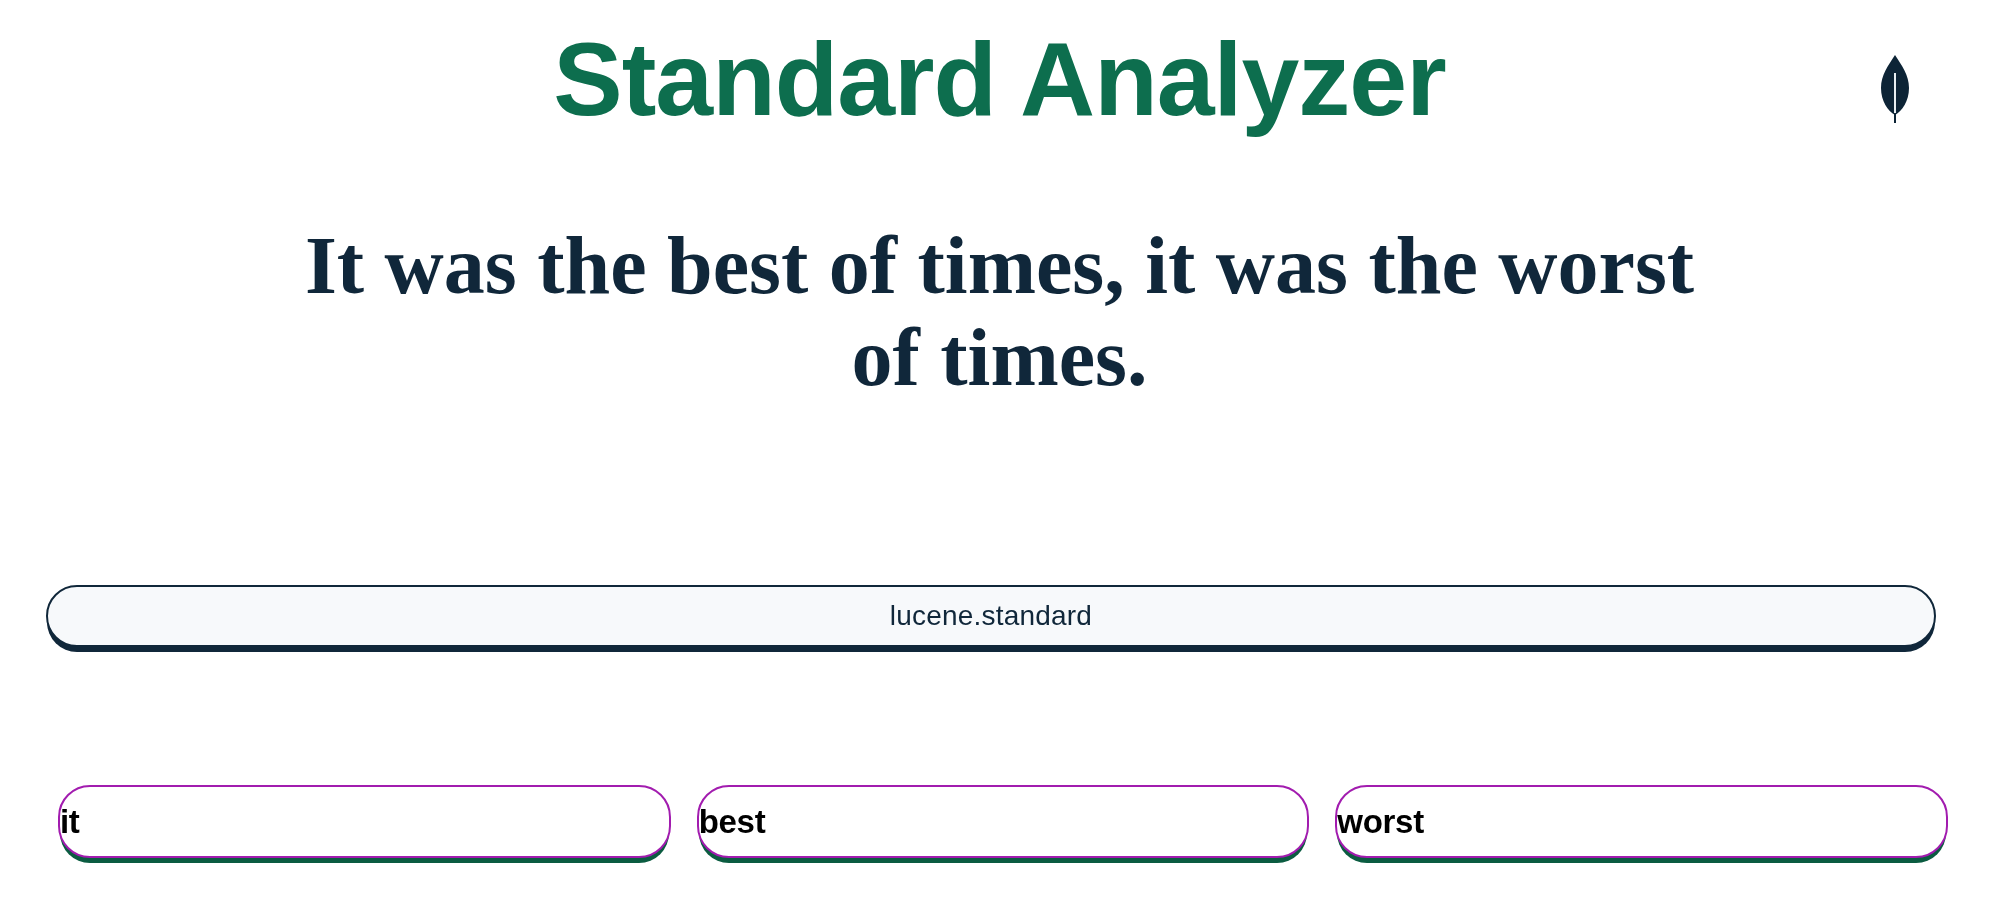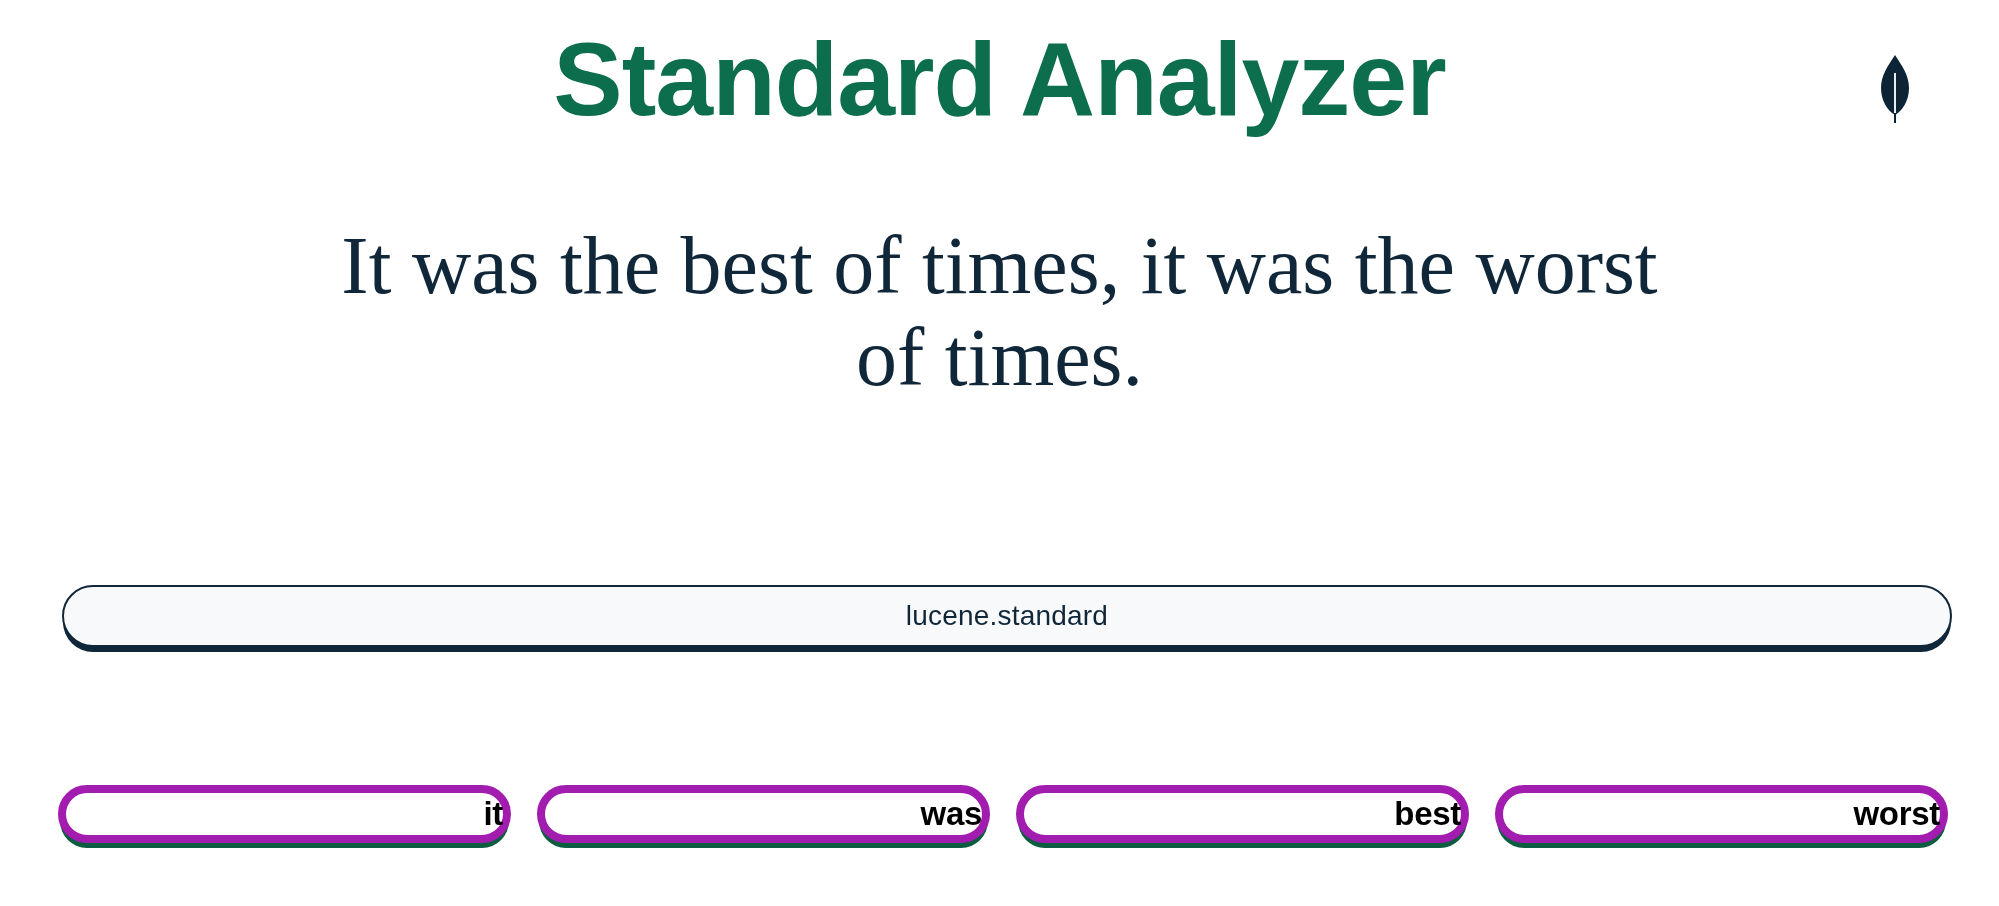--- a/index.html
+++ b/index.html
@@ -52,29 +52,29 @@
   
   .subtitle {
     position: absolute;
     left: 50%;
     transform: translateX(-50%);
     top: 220px;
     width: 1400px;
     text-align: center;
     font-family: "Liberation Serif", serif;
     font-size: 82px;
-    font-weight: 400;
+    font-weight: 700;
     line-height: 1.12;
     color: #10273a;
   }
 
   
   .analyzer-field-wrap {
     position: absolute;
-    left: 62px;
+    left: 46px;
     top: 585px;
     width: 1890px;
     height: 68px;
   }
 
   .analyzer-field {
     position: relative;
     width: 100%;
     height: 62px;
     background: #f7f9fb;
@@ -102,28 +102,28 @@
     width: 1890px;
     height: 80px;
     display: flex;
     flex-direction: row;
     align-items: flex-start;
     gap: 26px;
   }
 
   .token-chip {
     flex: 1 1 0;
-    height: 58px;
+    height: 73px;
     background: #ffffff;
-    border: 8px solid #a21caf;
+    border: 2px solid #a21caf;
     border-radius: 32px;
     box-shadow: 0 7px 0 -2px #0b5c41;
     display: flex;
     align-items: center;
-    justify-content: flex-end;
+    justify-content: flex-start;
     cursor: pointer;
   }
 
   .token-label {
     font-family: "Liberation Sans", sans-serif;
     font-size: 33px;
     font-weight: 700;
     color: #000000;
     letter-spacing: -0.3px;
   }
@@ -152,23 +152,20 @@
     <span class="analyzer-value" title="lucene.standard">lucene.standard</span>
   </div>
 </div>
 
 <div class="token-row">
 
   <div class="token-chip">
     <span class="token-label">it</span>
   </div>
 
-  <div class="token-chip">
-    <span class="token-label">was</span>
-  </div>
 
 
   <div class="token-chip">
     <span class="token-label">best</span>
   </div>
 
 
 
   <div class="token-chip">
     <span class="token-label">worst</span>

